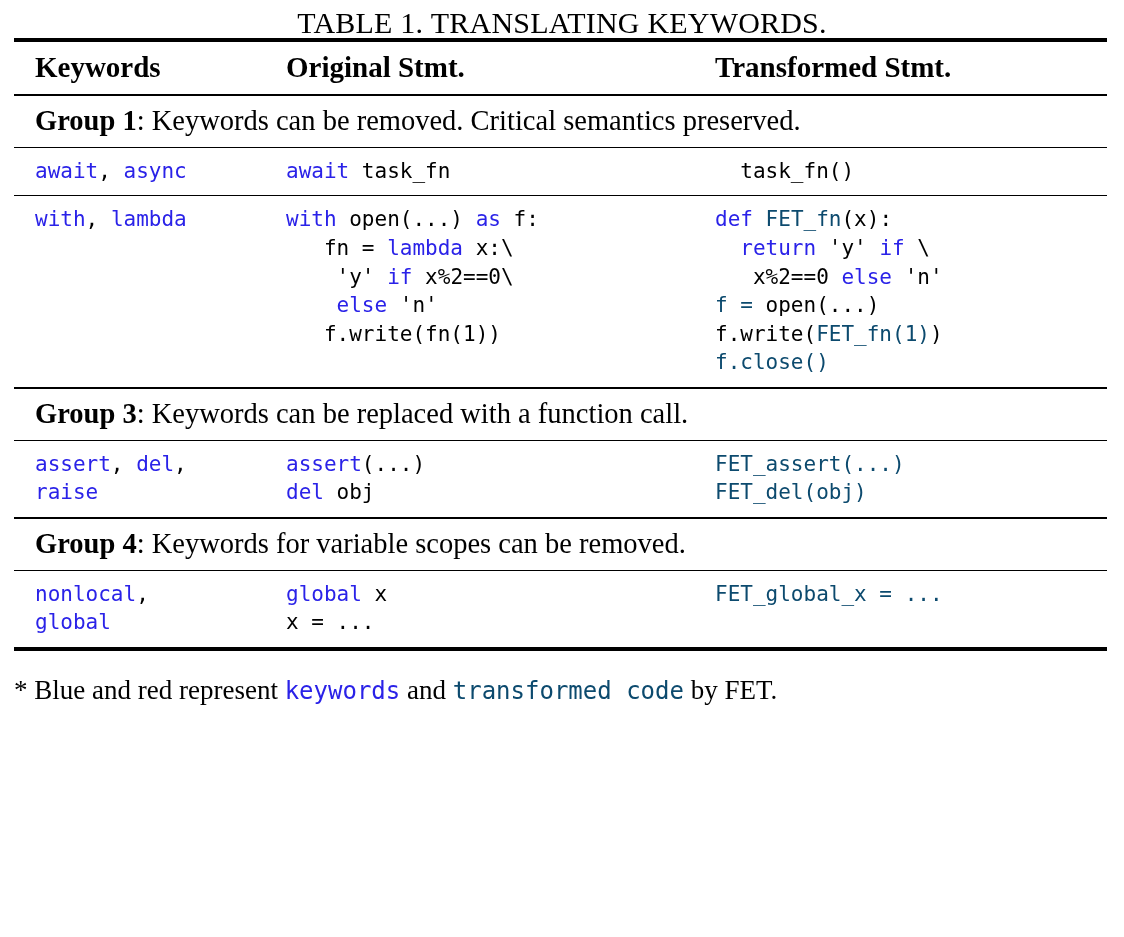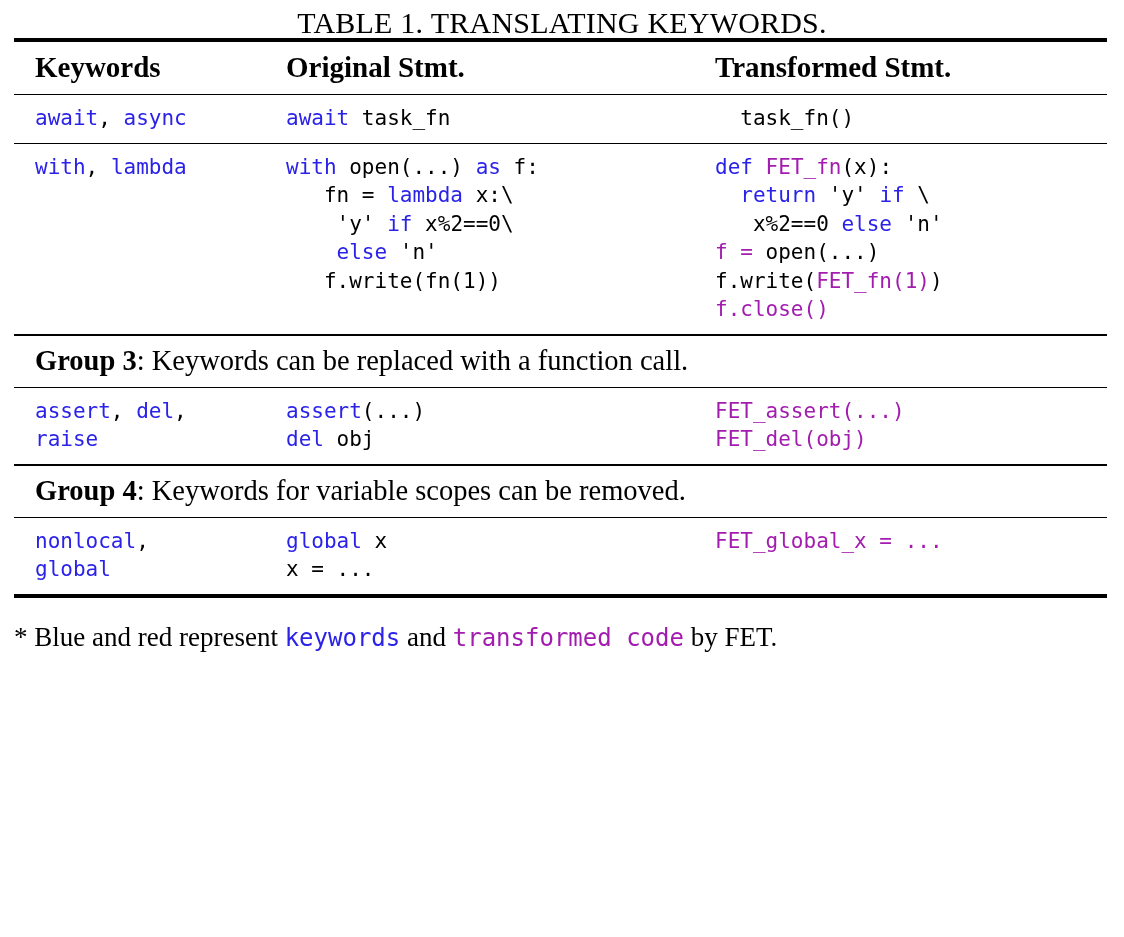--- a/index.html
+++ b/index.html
@@ -74,21 +74,21 @@
   
   col.c1 { width: 262px; }
   col.c2 { width: 428px; }
   col.c3 { width: 403px; }
 
   .pad1 { padding-left: 21px !important; }
   .pad2 { padding-left: 10px !important; }
   .pad3 { padding-left: 11px !important; }
 
   .kw  { color: #2A22E8; }
-  .fet { color: #a21caf; }
+  .fet { color: #0c4a6e; }
   .bk  { color: #000000; }
 
   
   .foot {
     margin: 0 14px;
     width: 1093px;
     font-size: 27px;
     line-height: 1;
     padding-top: 26px;
     white-space: nowrap;
@@ -116,20 +116,25 @@
         <col class="c3">
     </colgroup>
     <tbody>
 
       <tr class="hdr rule-thick">
         <td class="pad1">Keywords</td>
         <td class="pad2">Original Stmt.</td>
         <td class="pad3">Transformed Stmt.</td>
       </tr>
 
+      <tr class="grp rule-medium">
+        <td colspan="3" class="pad1">
+          <b>Group 1</b><span>: Keywords can be removed. Critical semantics preserved.</span>
+        </td>
+      </tr>
       <tr class="code rule-thin">
         <td class="pad1"><span class="kw">await</span><span class="bk">, </span><span class="kw">async</span></td>
         <td class="pad2"><span class="kw">await</span><span class="bk"> task_fn</span></td>
         <td class="pad3"><span class="bk">  task_fn()</span></td>
       </tr>
 
       <tr class="code rule-thin">
         <td class="pad1"><span class="kw">with</span><span class="bk">, </span><span class="kw">lambda</span></td>
         <td class="pad2"><span class="kw">with</span><span class="bk"> open(...) </span><span class="kw">as</span><span class="bk"> f:
    fn = </span><span class="kw">lambda</span><span class="bk"> x:\

